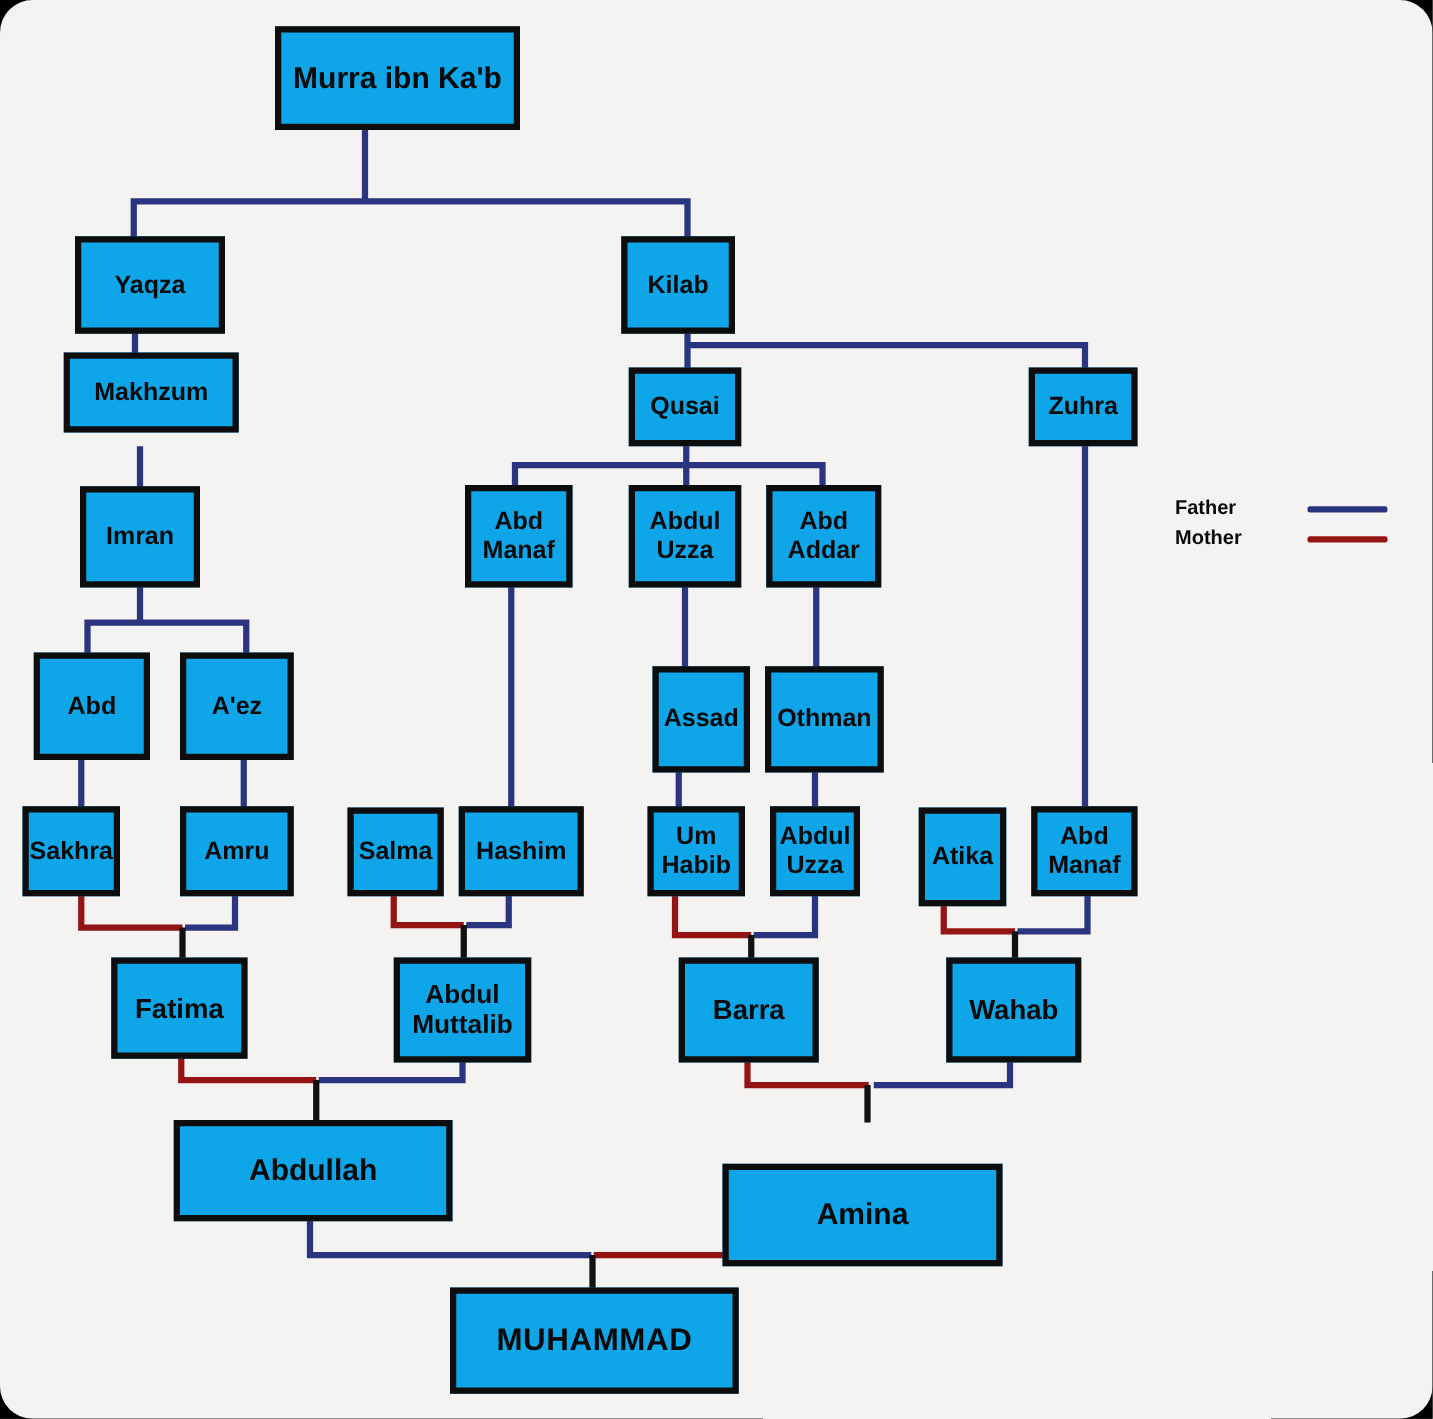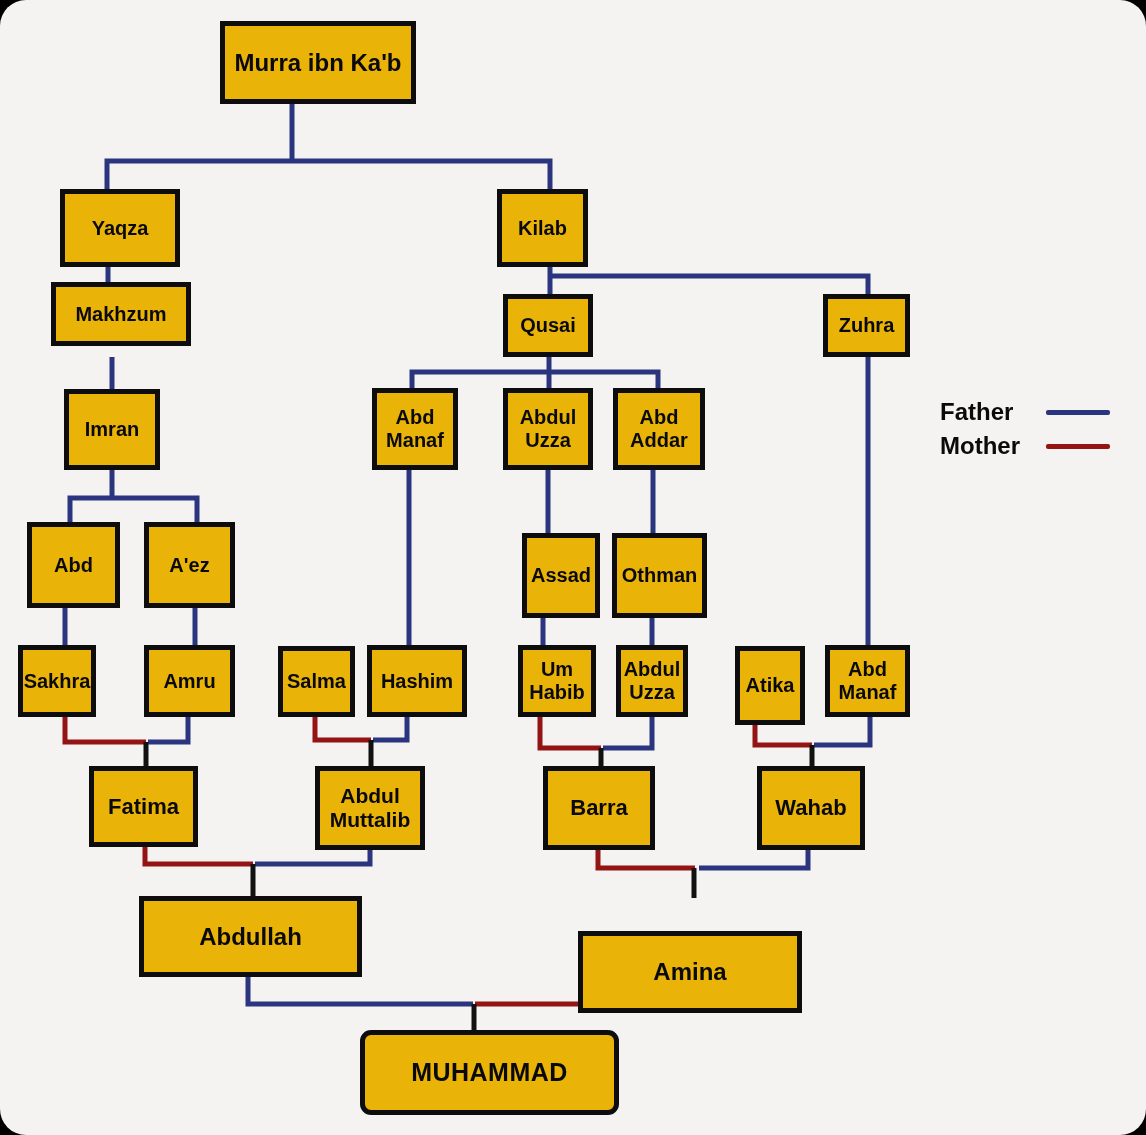--- a/index.html
+++ b/index.html
@@ -13,38 +13,38 @@
   }
   .edges{position:absolute;left:0;top:0;width:1146px;height:1135px;}
   .edges path{fill:none;stroke-width:5;}
   .edges path.father{stroke:var(--father-color,#2b347f);}
   .edges path.mother{stroke:var(--mother-color,#941414);}
   .edges path.stub{stroke:#111;}
   .node{
     position:absolute;
     box-sizing:border-box;
     border:5px solid #0d0d0d;
-    background:#eab308;
+    background:#0ea5e9;
     display:flex;align-items:center;justify-content:center;
     text-align:center;
     font-weight:bold;
     font-size:20px;
     color:#0a0a0a;
     line-height:1.15;
     padding:2px 4px;
   }
   .node.big{font-size:24px;}
   .node.caps{font-size:25px;letter-spacing:0.5px;}
   .legend{
     position:absolute;left:940px;top:398px;
     display:flex;flex-direction:column;gap:6px;
   }
   .legend-row{display:flex;align-items:center;}
   .legend-label{
-    font-weight:bold;font-size:24px;color:#0a0a0a;width:84px;
+    font-weight:bold;font-size:16px;color:#0a0a0a;width:84px;
   }
   .legend-line{width:64px;height:5px;margin-left:22px;border-radius:2px;}
   .legend-line.father{background:var(--father-color,#2b347f);}
   .legend-line.mother{background:var(--mother-color,#941414);}
 </style>
 </head>
 <body>
 
 <div class="page">
 
@@ -114,21 +114,21 @@
   <div class="node" style="left:518px;top:645px;width:78px;height:72px;">Um Habib</div>
   <div class="node" style="left:616px;top:645px;width:72px;height:72px;">Abdul Uzza</div>
   <div class="node" style="left:735px;top:646px;width:70px;height:79px;">Atika</div>
   <div class="node" style="left:825px;top:645px;width:85px;height:72px;">Abd Manaf</div>
   <div class="node big" style="left:89px;top:766px;width:109px;height:81px;font-size:22px;">Fatima</div>
   <div class="node" style="left:315px;top:766px;width:110px;height:84px;font-size:21px;">Abdul Muttalib</div>
   <div class="node big" style="left:543px;top:766px;width:112px;height:84px;font-size:22px;">Barra</div>
   <div class="node big" style="left:757px;top:766px;width:108px;height:84px;font-size:22px;">Wahab</div>
   <div class="node big" style="left:139px;top:896px;width:223px;height:81px;">Abdullah</div>
   <div class="node big" style="left:578px;top:931px;width:224px;height:82px;">Amina</div>
-  <div class="node caps" style="left:360px;top:1030px;width:259px;height:85px;border-radius:11px;">MUHAMMAD</div>
+  <div class="node caps" style="left:360px;top:1030px;width:231px;height:85px;">MUHAMMAD</div>
 
   <div class="legend">
     <div class="legend-row">
       <span class="legend-label">Father</span>
       <span class="legend-line father"></span>
     </div>
     <div class="legend-row">
       <span class="legend-label">Mother</span>
       <span class="legend-line mother"></span>
     </div>

